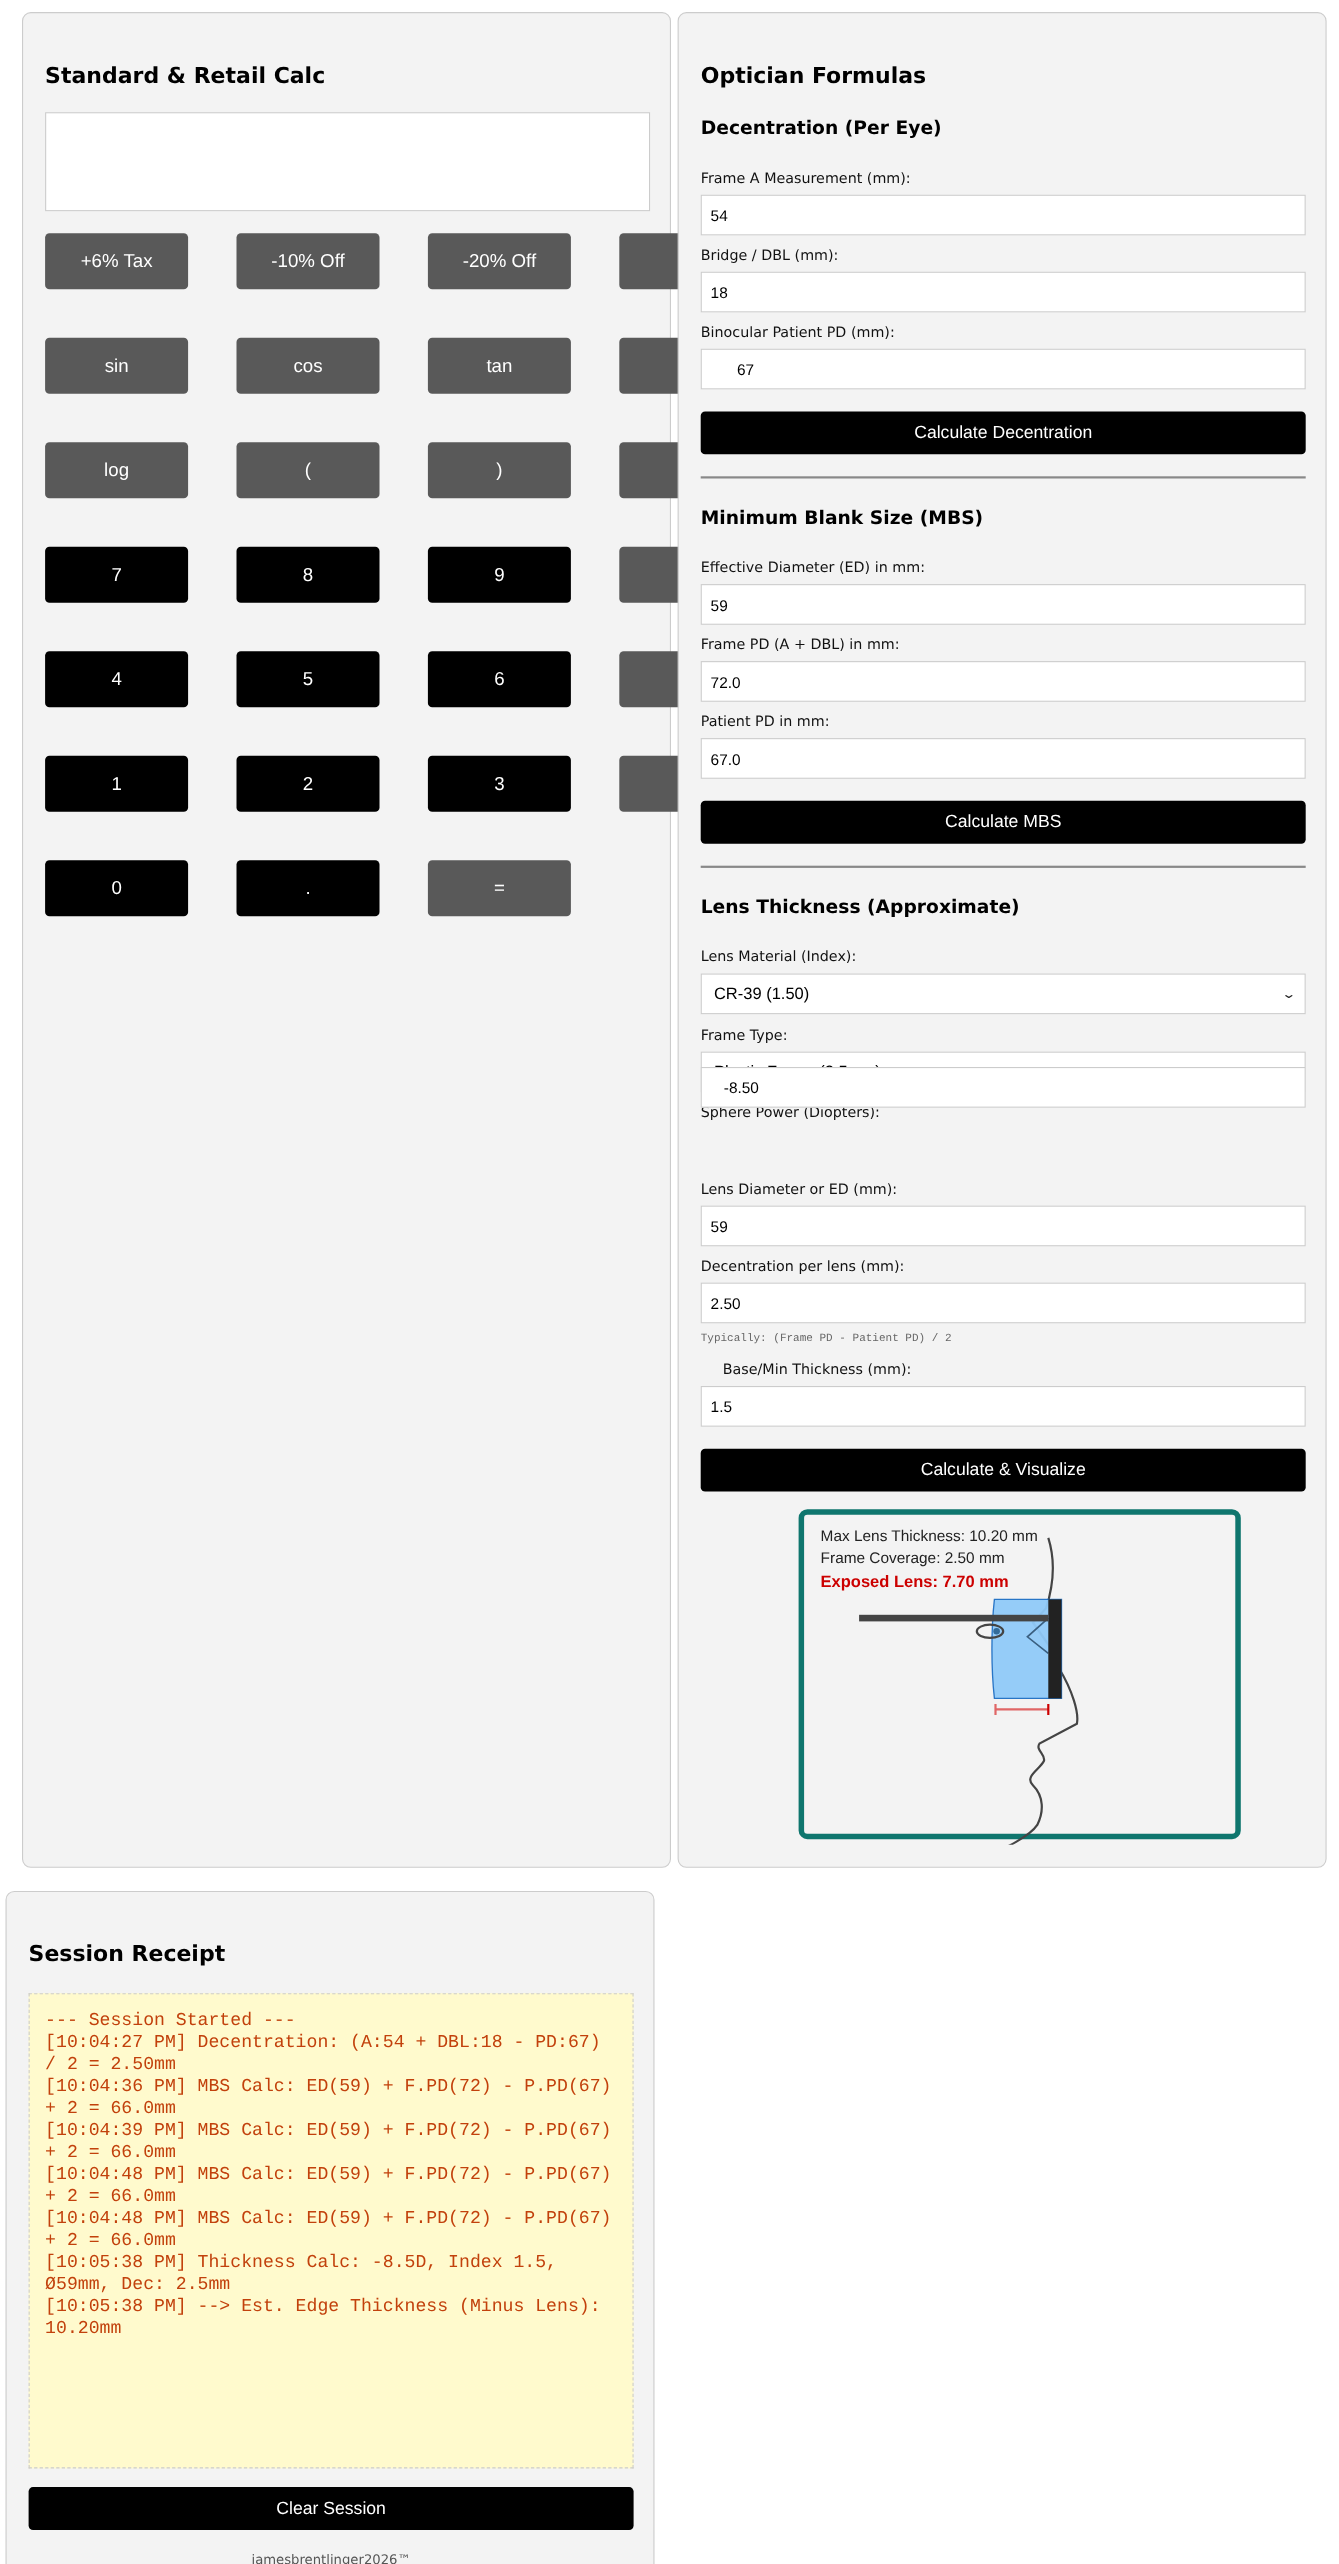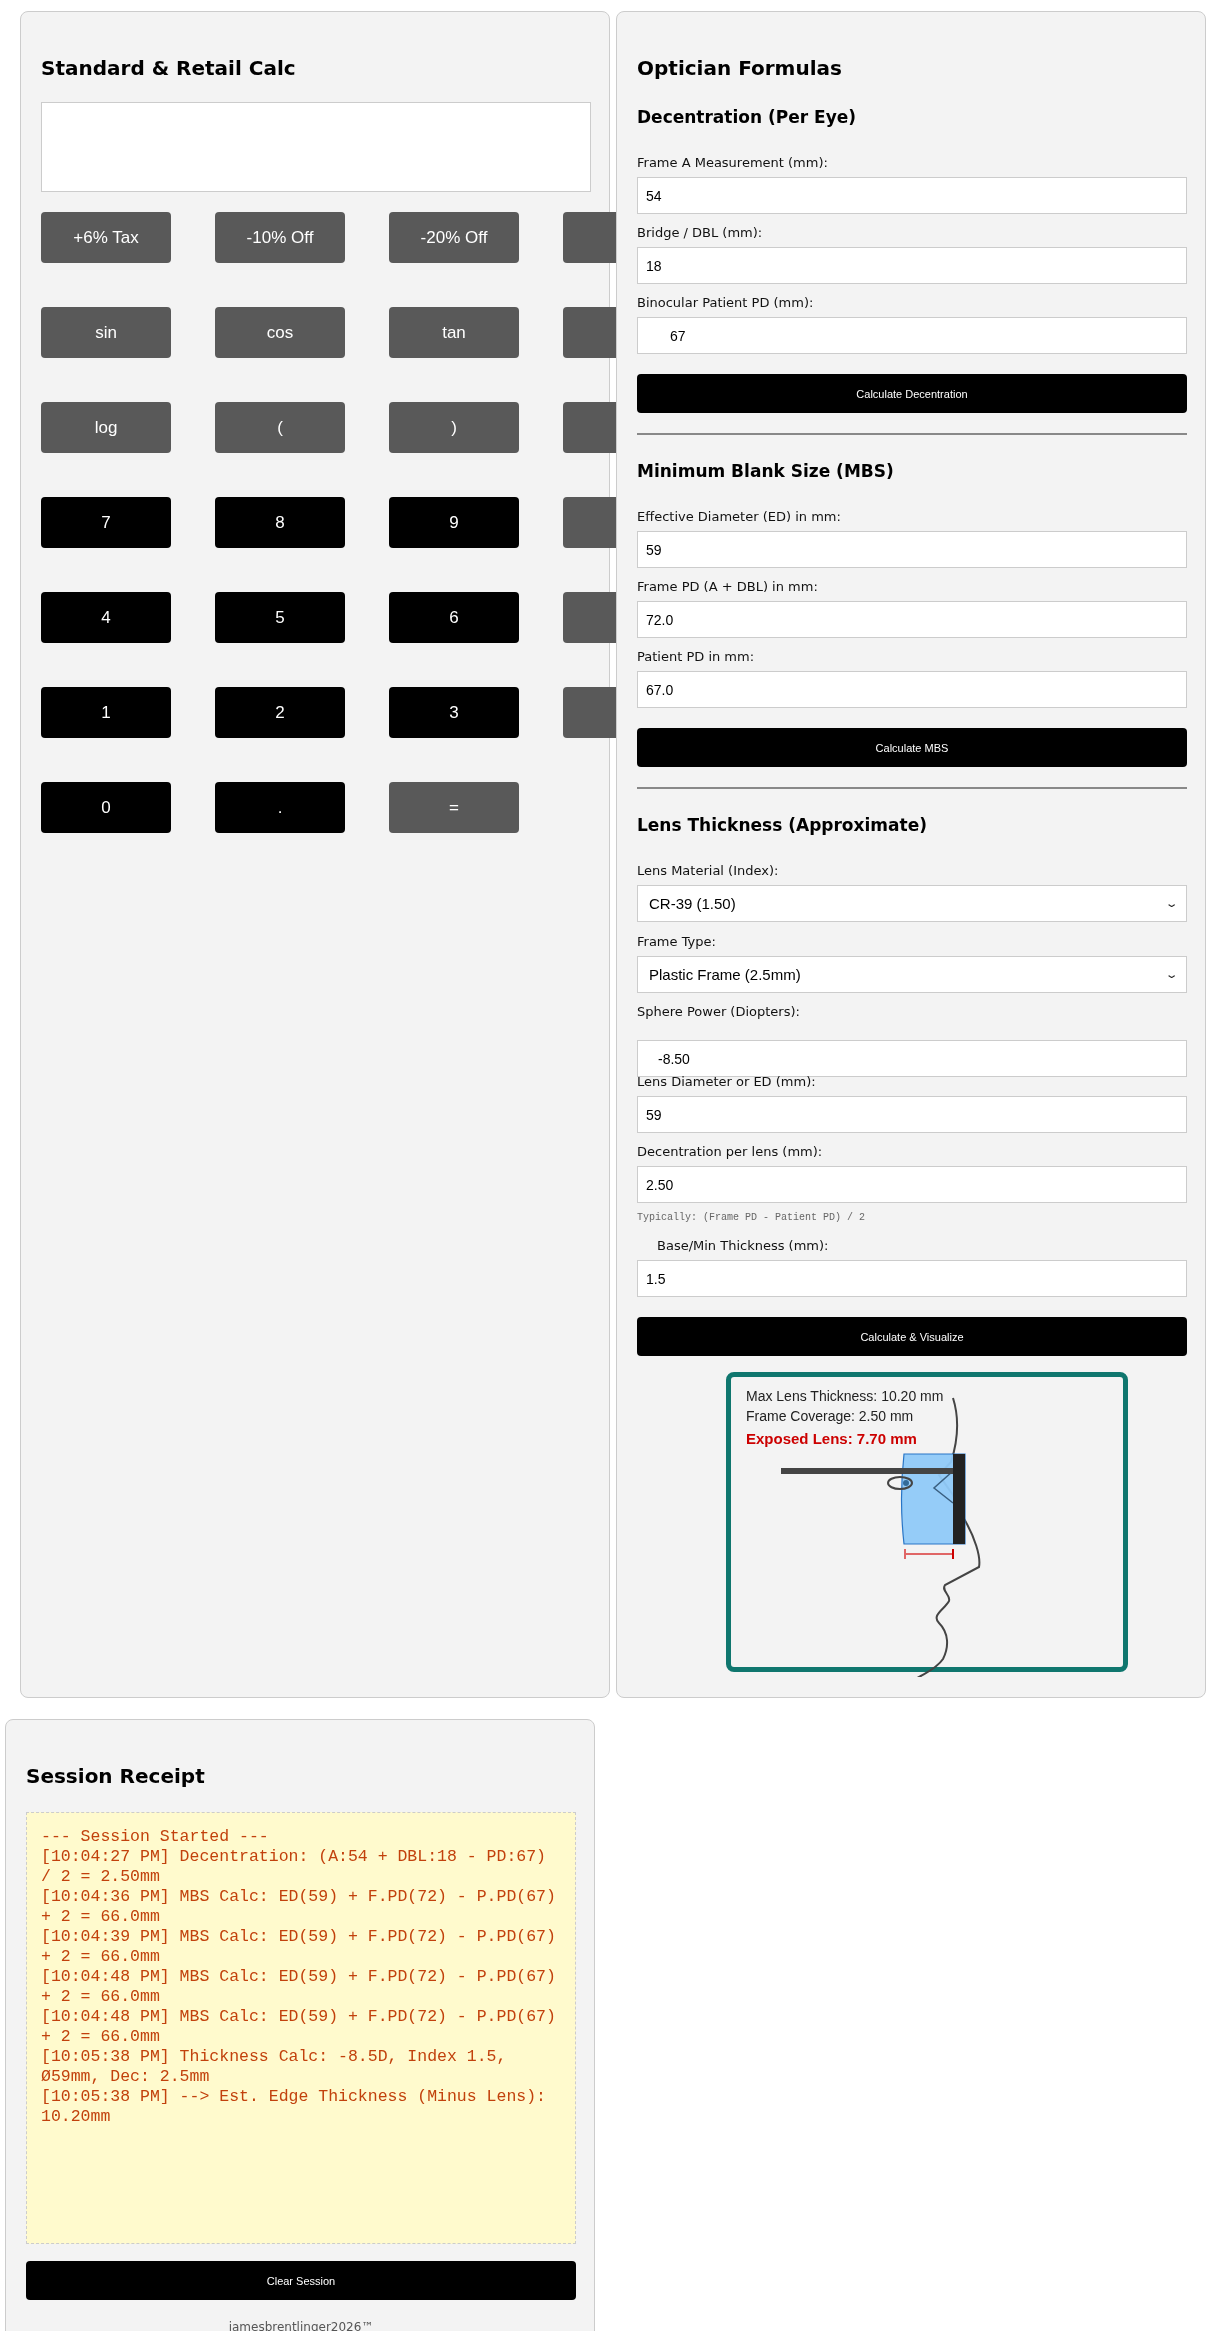--- a/index.html
+++ b/index.html
@@ -40,21 +40,21 @@
   .field-label { position: absolute; left: 20px; font-size: 13px; color: #111; }
   .field-input {
     position: absolute; left: 20px; width: 550px; height: 37px; background: #fff;
     border: 1px solid #cccccc; font-size: 14px; padding: 0 8px; display: flex; align-items: center;
     font-family: "Liberation Sans", sans-serif;
   }
   .field-select { justify-content: space-between; padding: 0 10px 0 11px; font-size: 15px; }
   .chev { font-size: 11px; color: #222; transform: scaleX(1.5); }
   .action-btn {
     position: absolute; left: 20px; width: 550px; height: 39px; background: #000; color: #fff;
-    border-radius: 4px; font-size: 11px; display: flex; align-items: center; justify-content: center;
+    border-radius: 4px; font-size: 16px; display: flex; align-items: center; justify-content: center;
     font-family: "Liberation Sans", sans-serif;
   }
   .divider { position: absolute; left: 20px; width: 550px; height: 2px; background: #888; }
   .hint { position: absolute; left: 20px; font-size: 10px; color: #666; }
 
   .viz-box {
     position: absolute; left: 109px; top: 1360px; width: 402px; height: 300px;
     border: 5px solid #0f766e; border-radius: 8px; background: #f3f3f3;
   }
   .viz-line { position: absolute; left: 15px; font-size: 14px; font-family: "Liberation Sans", sans-serif; color: #222; }
@@ -136,21 +136,21 @@
   <div class="field-input field-select" style="top:873px;">
     <span>CR-39 (1.50)</span>
     <span class="chev">⌄</span>
   </div>
   <div class="field-label" style="top:922px;">Frame Type:</div>
   <div class="field-input field-select" style="top:944px;">
     <span>Plastic Frame (2.5mm)</span>
     <span class="chev">⌄</span>
   </div>
   <div class="field-label" style="top:992px;">Sphere Power (Diopters):</div>
-  <div class="field-input" style="top:1028px;padding-left:20px;">-8.50</div>
+  <div class="field-input" style="top:958px;padding-left:20px;">-8.50</div>
   <div class="field-label" style="top:1062px;">Lens Diameter or ED (mm):</div>
   <div class="field-input" style="top:1084px;">59</div>
   <div class="field-label" style="top:1132px;">Decentration per lens (mm):</div>
   <div class="field-input" style="top:1154px;">2.50</div>
   <div class="hint" style="top:1200px;font-family:Liberation Mono, monospace;">Typically: (Frame PD - Patient PD) / 2</div>
   <div class="field-label" style="top:1226px;margin-left:20px;">Base/Min Thickness (mm):</div>
   <div class="field-input" style="top:1248px;">1.5</div>
   <div class="action-btn" style="top:1305px;">Calculate &amp; Visualize</div>
 
   <div class="viz-box">

